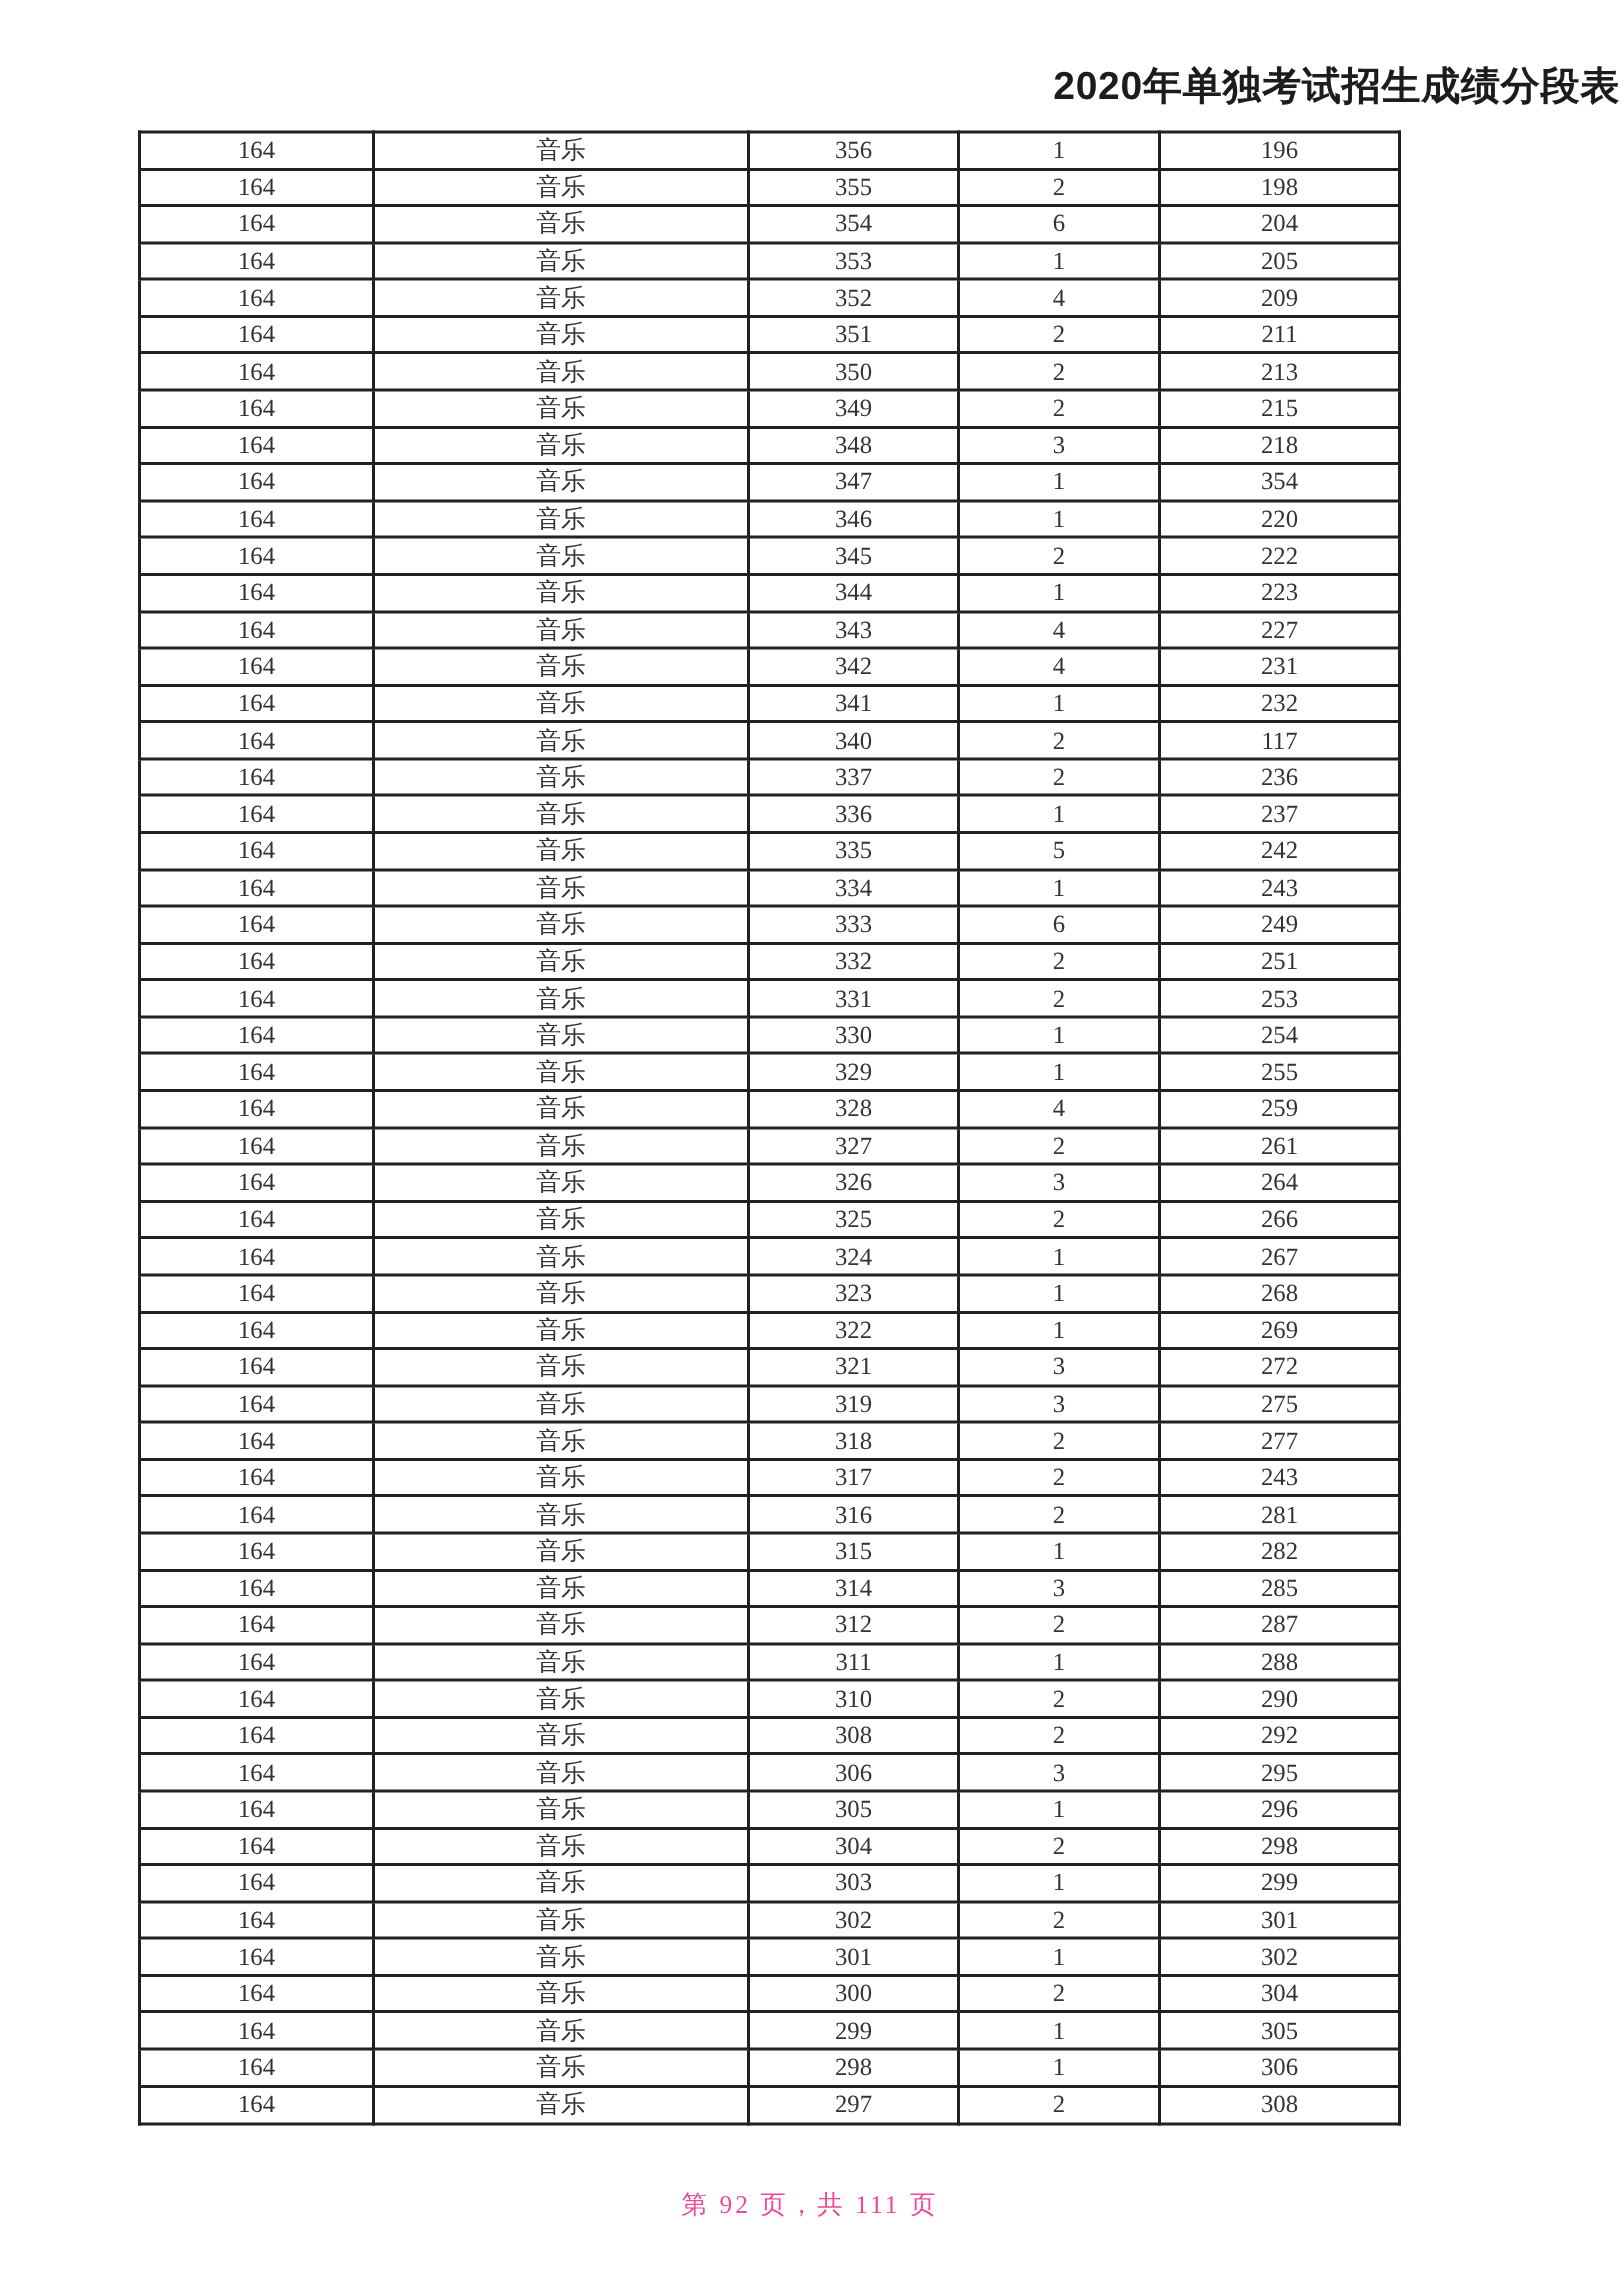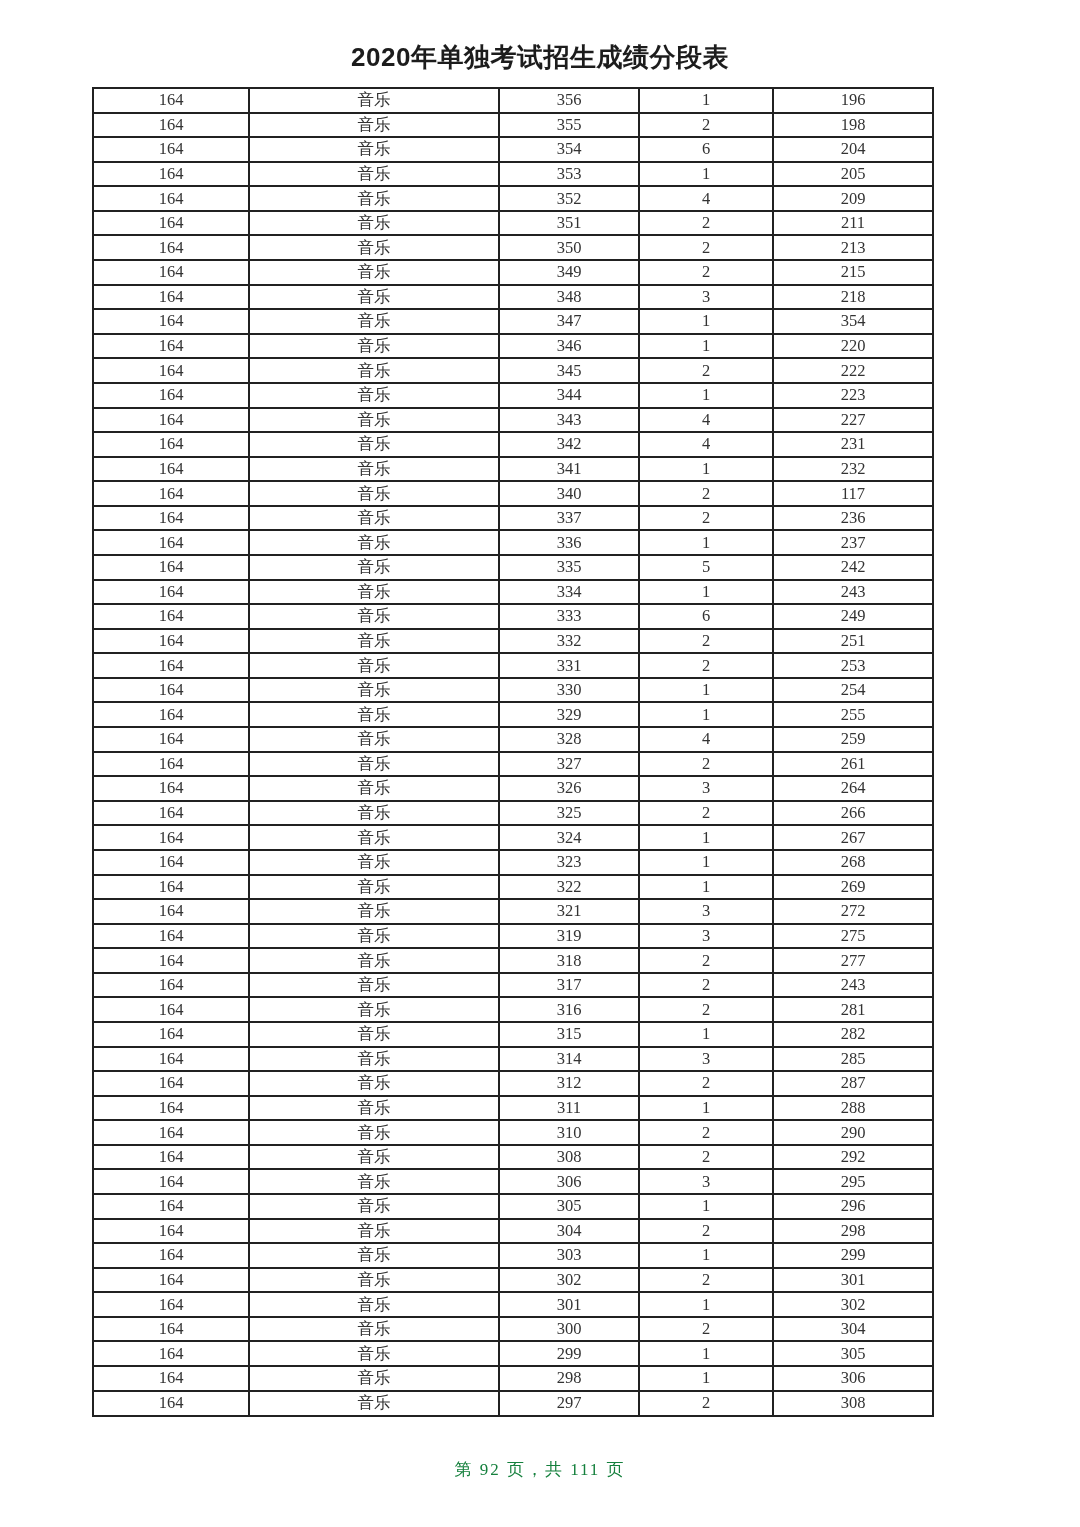--- a/index.html
+++ b/index.html
@@ -9,21 +9,21 @@
     background: #ffffff;
     font-family: "Liberation Serif", serif;
     position: relative;
     overflow: hidden;
   }
   .doc-title {
     position: absolute;
     top: 42px;
     left: 0;
     width: 1080px;
-    text-align: center;
+    text-align: right;
     font-family: "Liberation Sans", sans-serif;
     font-weight: bold;
     font-size: 26px;
     line-height: 30px;
     color: #1c1c1c;
     letter-spacing: 0.5px;
   }
   table.score-table {
     position: absolute;
     top: 87px;
@@ -49,21 +49,21 @@
     overflow: hidden;
   }
   .page-footer {
     position: absolute;
     top: 1458px;
     left: 0;
     width: 1080px;
     text-align: center;
     font-size: 17px;
     line-height: 24px;
-    color: #15803d;
+    color: #ec4899;
     letter-spacing: 2px;
   }
 </style>
 </head>
 <body>
 
 <div class="doc-title">2020年单独考试招生成绩分段表</div>
 
 <table class="score-table">
   <colgroup>

